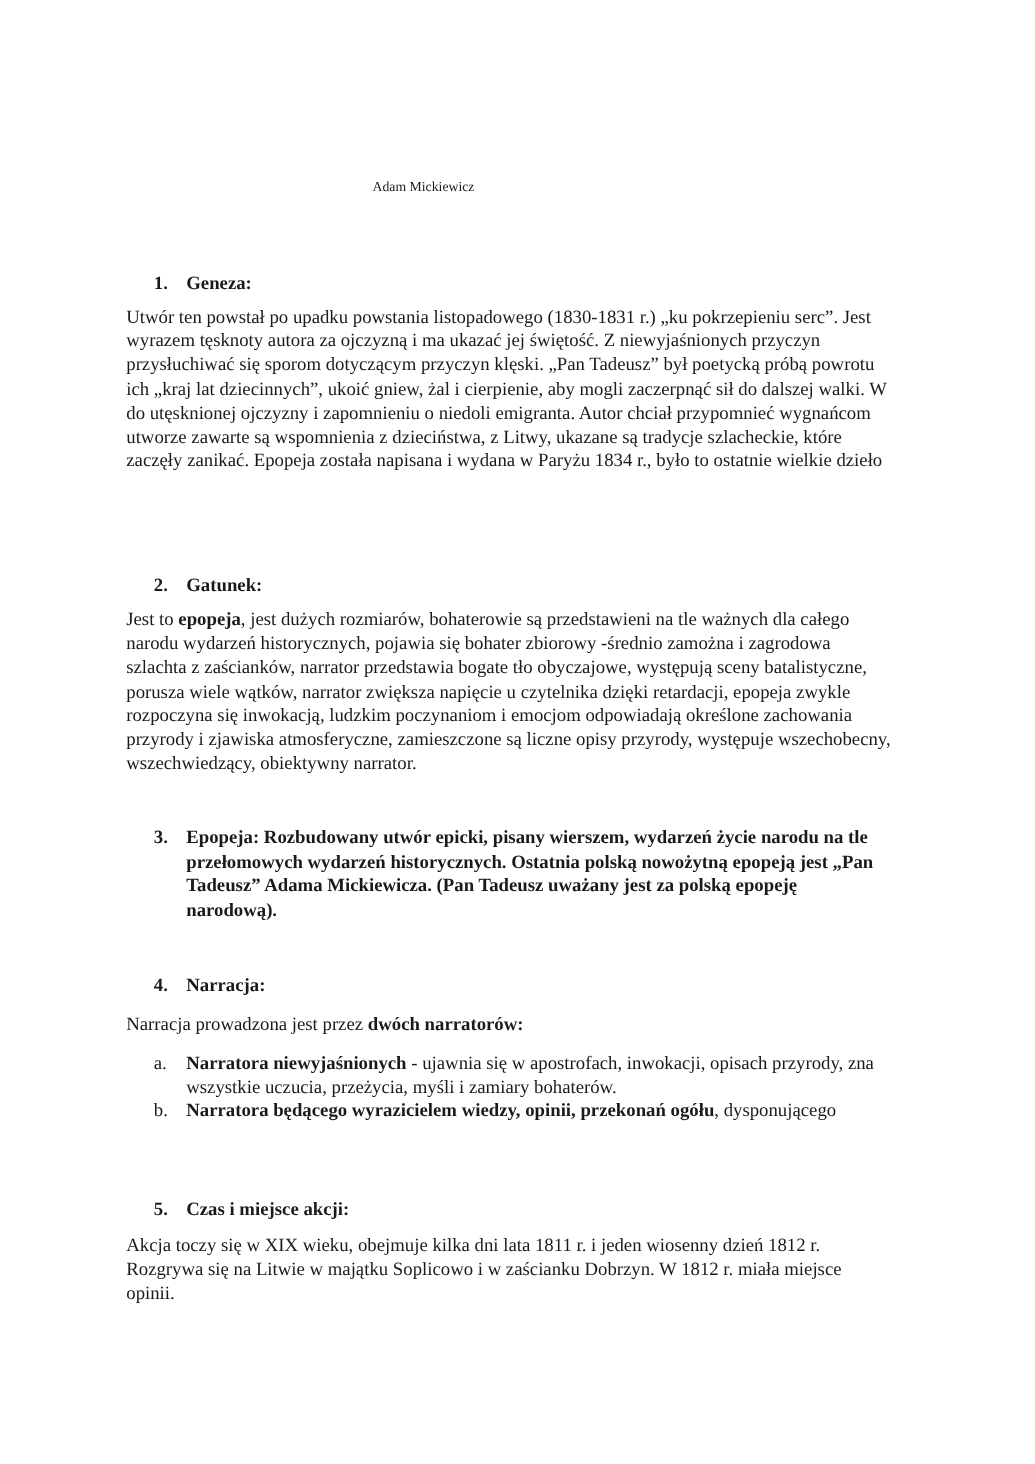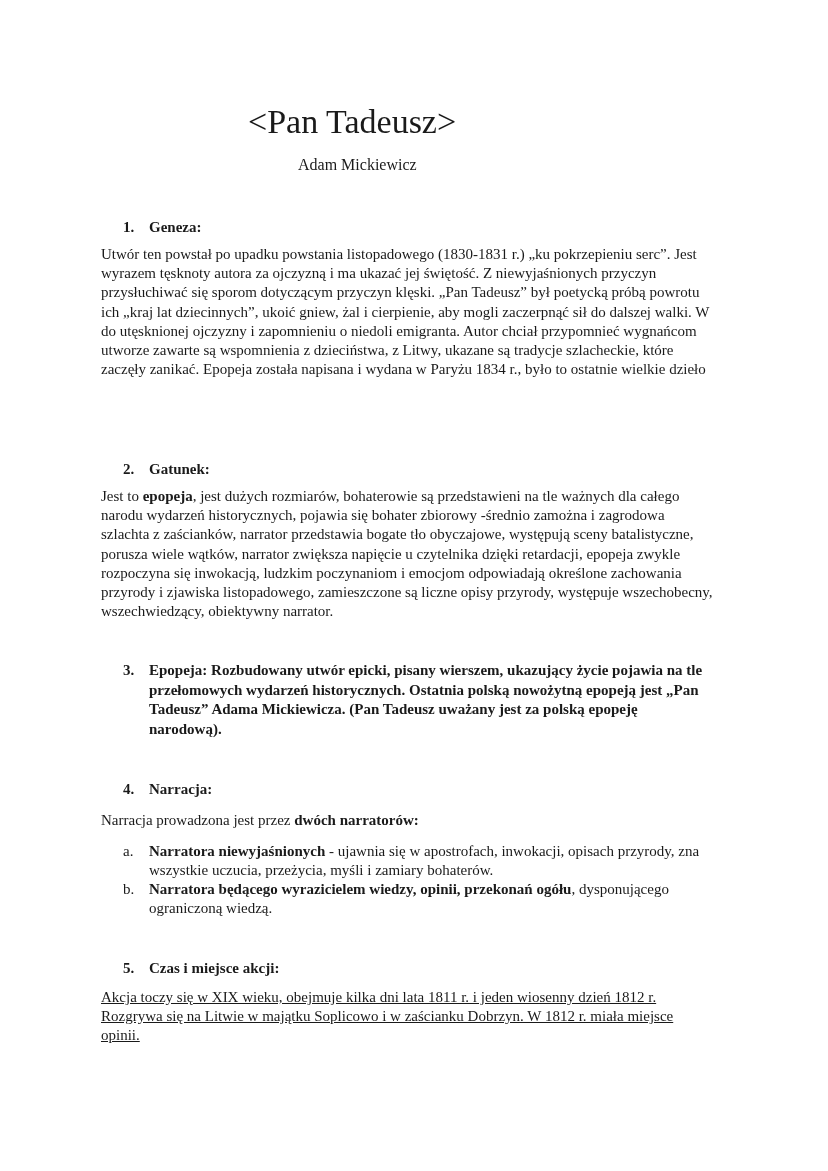--- a/index.html
+++ b/index.html
@@ -7,22 +7,22 @@
       width: 828px; height: 1171px; position: relative; overflow: hidden;
       font-family: "Liberation Serif", "DejaVu Serif", serif;
       color: #1a1a1a;
     }
     .page { position: absolute; left: 0; top: 0; width: 828px; height: 1171px; }
     .title {
       position: absolute; left: 248px; top: 100px;
       font-size: 34px; line-height: 44px; white-space: nowrap;
     }
     .author {
-      position: absolute; left: 298px; top: 155px;
-      font-size: 16px; line-height: 20px; white-space: nowrap;
+      position: absolute; left: 298px; top: 140px;
+      font-size: 11px; line-height: 20px; white-space: nowrap;
     }
     .heading {
       position: absolute; font-weight: bold; font-size: 15px; line-height: 20px; white-space: nowrap;
     }
     .heading .num { position: absolute; left: 0; }
     .heading .txt { position: absolute; left: 26px; }
     .para {
       position: absolute; left: 101px; width: 650px;
       font-size: 15px; line-height: 19.2px;
     }
@@ -36,21 +36,20 @@
     .boldpara .body { position: absolute; left: 26px; top: 0; }
     .listitem { position: absolute; left: 123px; font-size: 15px; line-height: 19.2px; }
     .listitem .marker { position: absolute; left: 0; top: 0; }
     .listitem .body { position: absolute; left: 26px; top: 0; }
   </style>
 </head>
 <body>
 
 <div class="page">
 
-  <div class="title">&lt;Pan Tadeusz&gt;</div>
   <div class="author">Adam Mickiewicz</div>
 
   <div class="heading" style="left:123px; top:217px;">
     <span class="num">1.</span>
     <span class="txt">Geneza:</span>
   </div>
   <div class="para" style="top:245px;">
     <span class="line">Utwór ten powstał po upadku powstania listopadowego (1830-1831 r.) „ku pokrzepieniu serc”. Jest</span>
     <span class="line">wyrazem tęsknoty autora za ojczyzną i ma ukazać jej świętość. Z niewyjaśnionych przyczyn</span>
     <span class="line">przysłuchiwać się sporom dotyczącym przyczyn klęski. „Pan Tadeusz” był poetycką próbą powrotu</span>
@@ -63,28 +62,28 @@
   <div class="heading" style="left:123px; top:459px;">
     <span class="num">2.</span>
     <span class="txt">Gatunek:</span>
   </div>
   <div class="para" style="top:487px;">
     <span class="line"><span>Jest to </span><span class="b">epopeja</span><span>, jest dużych rozmiarów, bohaterowie są przedstawieni na tle ważnych dla całego</span></span>
     <span class="line">narodu wydarzeń historycznych, pojawia się bohater zbiorowy -średnio zamożna i zagrodowa</span>
     <span class="line">szlachta z zaścianków, narrator przedstawia bogate tło obyczajowe, występują sceny batalistyczne,</span>
     <span class="line">porusza wiele wątków, narrator zwiększa napięcie u czytelnika dzięki retardacji, epopeja zwykle</span>
     <span class="line">rozpoczyna się inwokacją, ludzkim poczynaniom i emocjom odpowiadają określone zachowania</span>
-    <span class="line">przyrody i zjawiska listopadowego, zamieszczone są liczne opisy przyrody, występuje wszechobecny,</span>
+    <span class="line">przyrody i zjawiska atmosferyczne, zamieszczone są liczne opisy przyrody, występuje wszechobecny,</span>
     <span class="line">wszechwiedzący, obiektywny narrator.</span>
   </div>
 
   <div class="boldpara" style="top:661px;">
     <span class="num">3.</span>
     <div class="body">
-      <span class="line">Epopeja: Rozbudowany utwór epicki, pisany wierszem, ukazujący życie pojawia na tle</span>
+      <span class="line">Epopeja: Rozbudowany utwór epicki, pisany wierszem, wydarzeń życie narodu na tle</span>
       <span class="line">przełomowych wydarzeń historycznych. Ostatnia polską nowożytną epopeją jest „Pan</span>
       <span class="line">Tadeusz” Adama Mickiewicza. (Pan Tadeusz uważany jest za polską epopeję</span>
       <span class="line">narodową).</span>
     </div>
   </div>
 
   <div class="heading" style="left:123px; top:779px;">
     <span class="num">4.</span>
     <span class="txt">Narracja:</span>
   </div>
@@ -97,27 +96,26 @@
     <div class="body">
       <span class="line"><span class="b">Narratora niewyjaśnionych</span><span> - ujawnia się w apostrofach, inwokacji, opisach przyrody, zna</span></span>
       <span class="line">wszystkie uczucia, przeżycia, myśli i zamiary bohaterów.</span>
     </div>
   </div>
 
   <div class="listitem" style="top:880px;">
     <span class="marker">b.</span>
     <div class="body">
       <span class="line"><span class="b">Narratora będącego wyrazicielem wiedzy, opinii, przekonań ogółu</span><span>, dysponującego</span></span>
-      <span class="line">ograniczoną wiedzą.</span>
     </div>
   </div>
 
   <div class="heading" style="left:123px; top:958px;">
     <span class="num">5.</span>
     <span class="txt">Czas i miejsce akcji:</span>
   </div>
-  <div class="para" style="top:988px;text-decoration:underline;">
+  <div class="para" style="top:988px;">
     <span class="line">Akcja toczy się w XIX wieku, obejmuje kilka dni lata 1811 r. i jeden wiosenny dzień 1812 r.</span>
     <span class="line">Rozgrywa się na Litwie w majątku Soplicowo i w zaścianku Dobrzyn. W 1812 r. miała miejsce</span>
     <span class="line">opinii.</span>
   </div>
 
 </div>
 
 </body></html>

